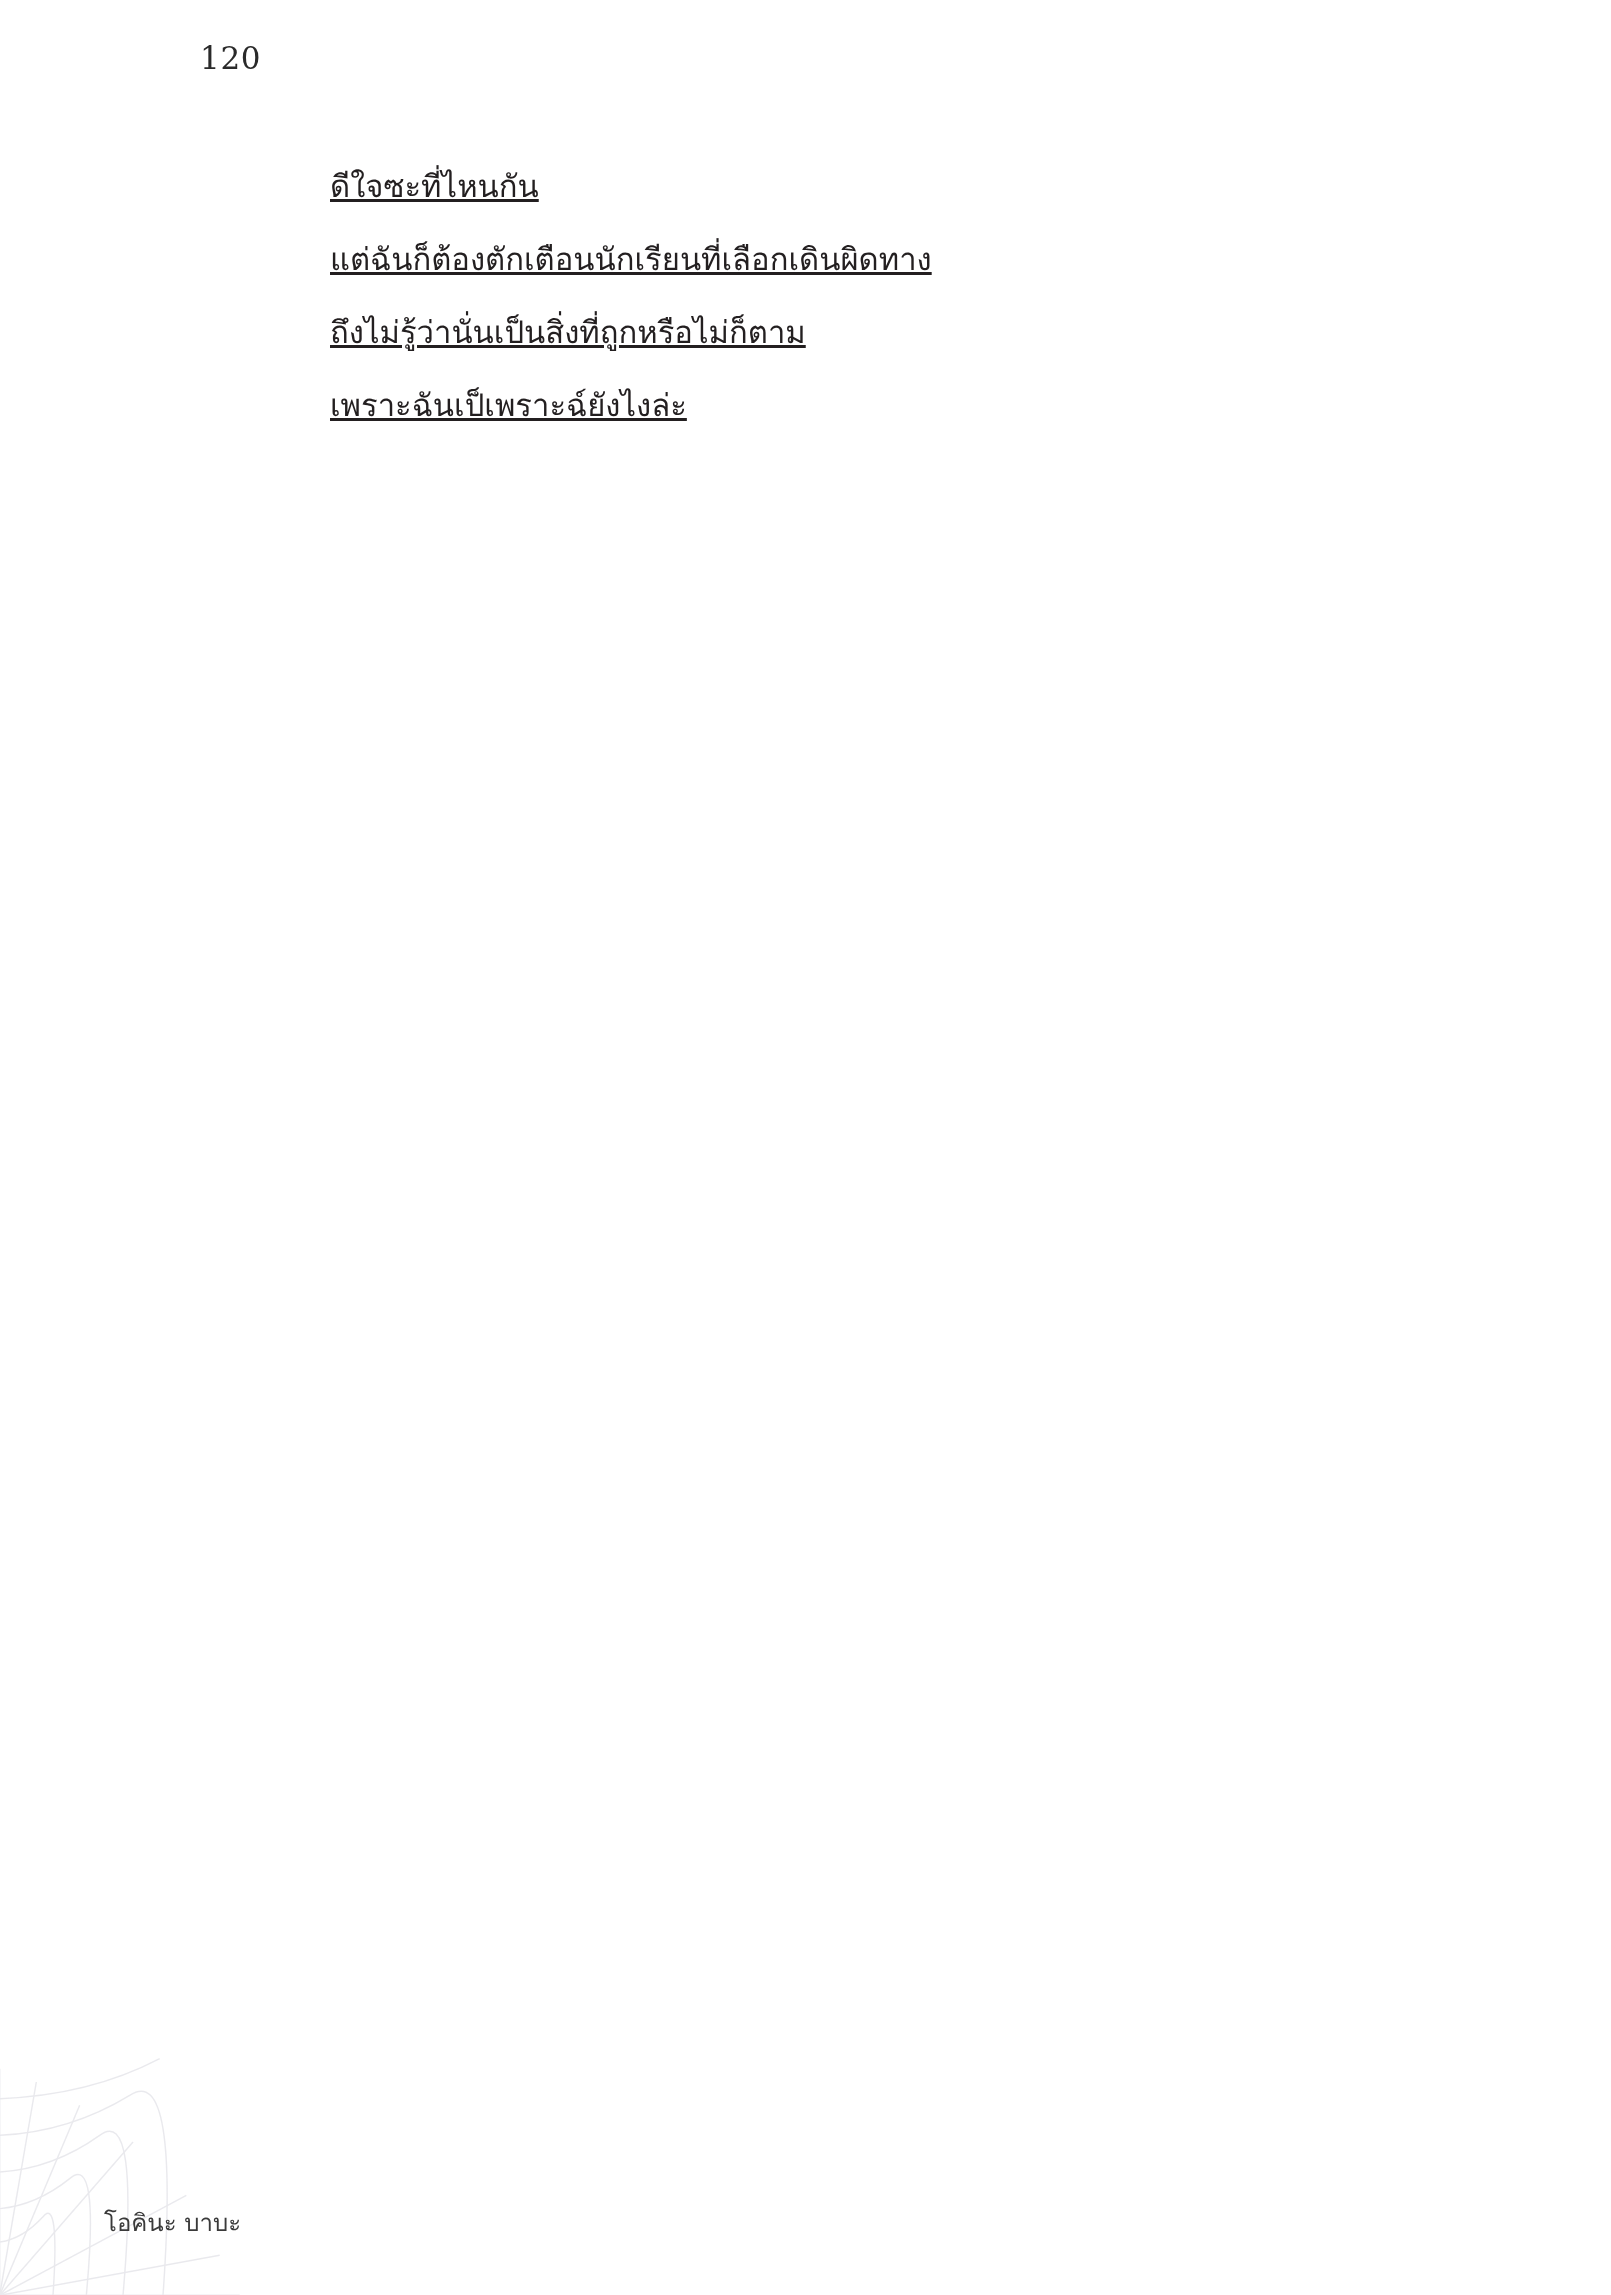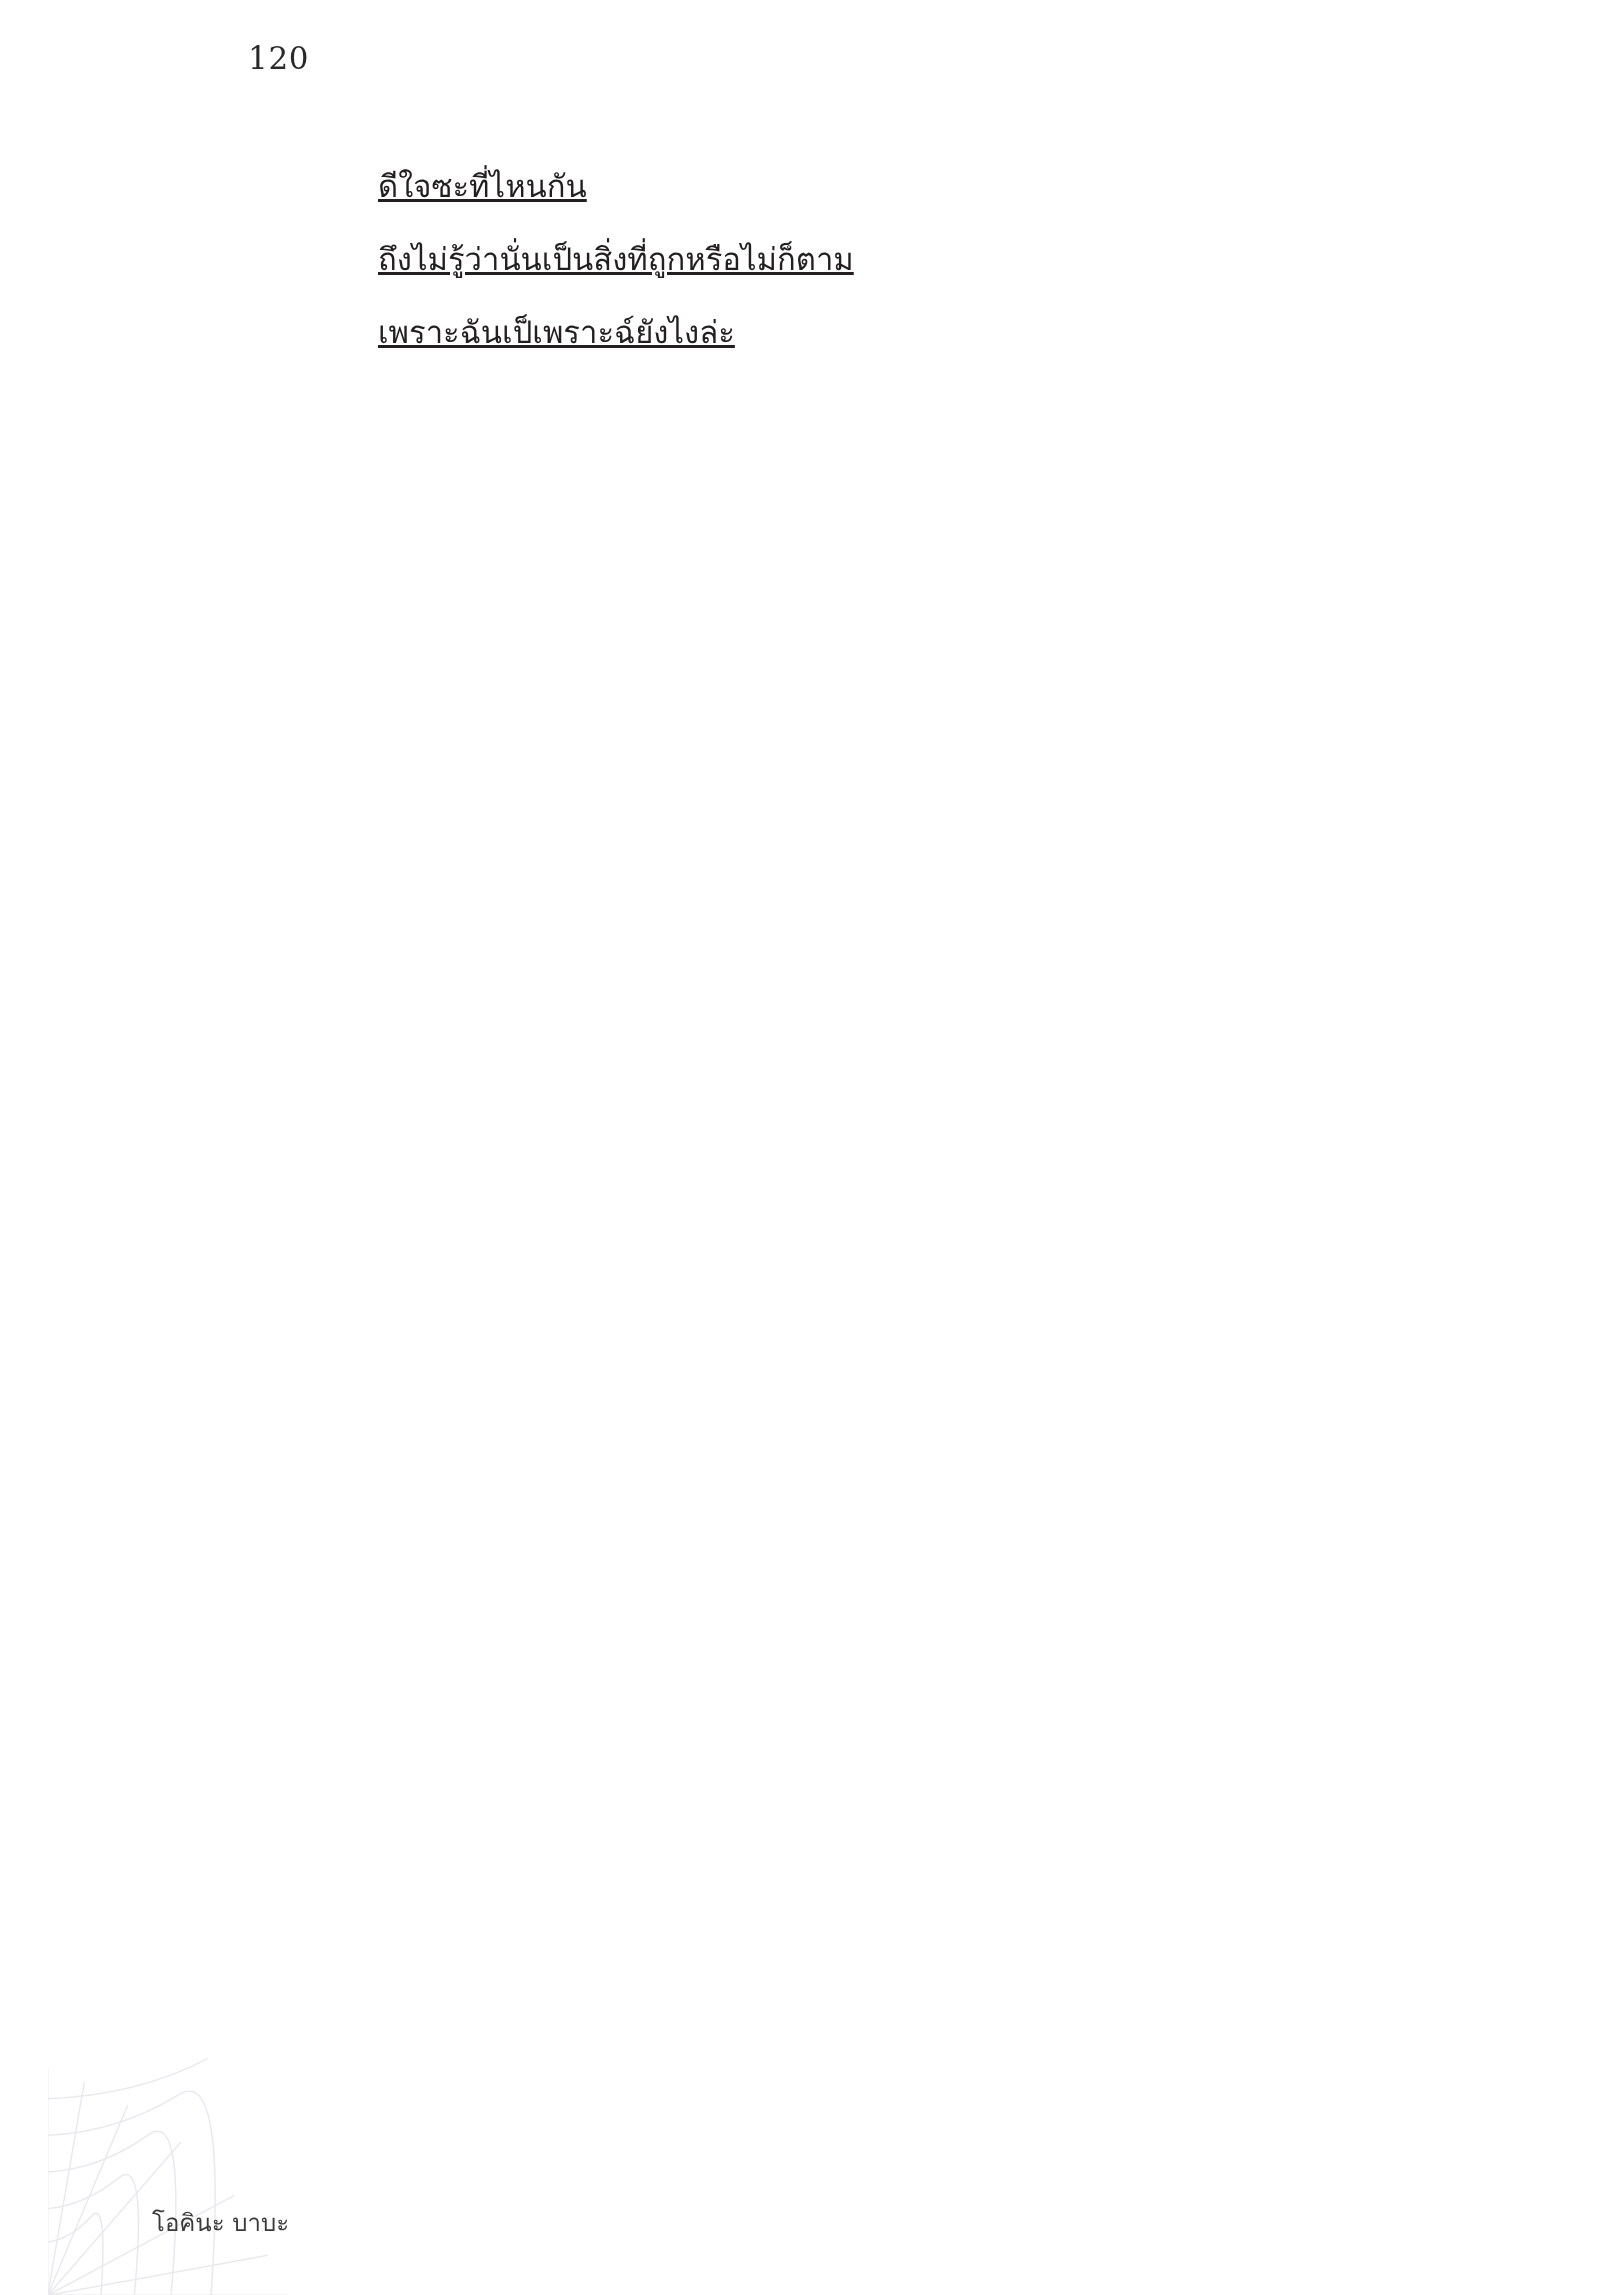--- a/index.html
+++ b/index.html
@@ -9,21 +9,20 @@
   }
   body {
     font-family: "DejaVu Sans", sans-serif;
   }
   .page {
     position: relative;
     width: 1504px;
     height: 2295px;
     background: #ffffff;
     overflow: hidden;
-    margin-left: 48px;
   }
   .page-number {
     position: absolute;
     left: 200px;
     top: 40px;
     font-family: "DejaVu Serif", serif;
     font-size: 31px;
     color: #2a2a2a;
     letter-spacing: 0.7px;
   }
@@ -69,20 +68,21 @@
 </style>
 </head>
 <body>
 
 <div class="page">
 
   <div class="page-number">120</div>
 
   <div class="body-text">
     <p>ดีใจซะที่ไหนกัน</p>
+    <p>แต่ฉันก็ต้องตักเตือนนักเรียนที่เลือกเดินผิดทาง</p>
     <p>ถึงไม่รู้ว่านั่นเป็นสิ่งที่ถูกหรือไม่ก็ตาม</p>
     <p>เพราะฉันเป็เพราะฉ์ยังไงล่ะ</p>
   </div>
 
   <div class="web">
     <svg viewBox="0 0 420 420" xmlns="http://www.w3.org/2000/svg">
       <g fill="none" stroke="#b9b9c6" stroke-width="2.2">
 
         <line x1="40" y1="380" x2="40" y2="40"></line>
         <line x1="40" y1="380" x2="95" y2="60"></line>

